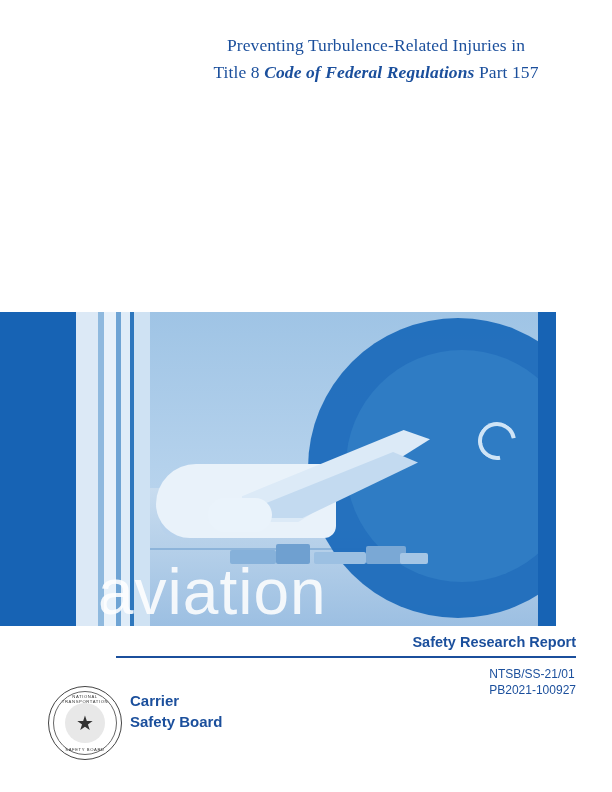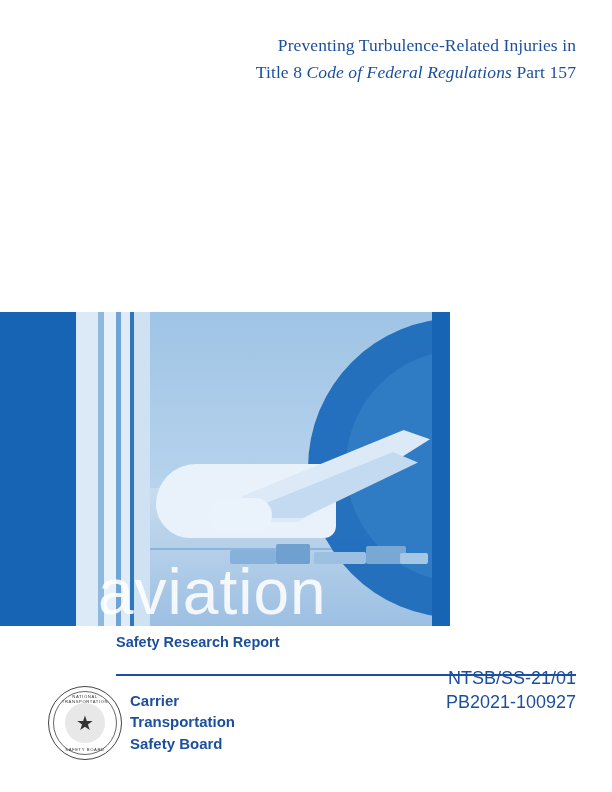--- a/index.html
+++ b/index.html
@@ -20,41 +20,42 @@
     height: 792px;
     background: #ffffff;
   }
 
   
   .title-block {
     position: absolute;
     top: 32px;
     right: 36px;
     width: 400px;
-    text-align: right;
+    text-align: center;
     font-family: "Liberation Serif", serif;
     color: #1b4f9c;
     font-size: 17.5px;
     line-height: 1.55;
     letter-spacing: 0.1px;
   }
   .title-line {
     display: block;
     white-space: nowrap;
   }
   .title-italic {
     font-style: italic;
+    font-weight: bold;
   }
 
   
   .cover-band {
     position: absolute;
     left: 0;
     top: 312px;
-    width: 450px;
+    width: 556px;
     height: 314px;
     overflow: hidden;
     background: #1565b8;
   }
   
   .band-left {
     position: absolute;
     left: 0; top: 0;
     width: 76px; height: 100%;
     background: #1763b4;
@@ -192,35 +193,35 @@
     width: 18px; height: 100%;
     background: #1763b4;
   }
 
   
   .srr {
     position: absolute;
     right: 36px;
     top: 634px;
     width: 460px;
+    text-align: right;
     color: #1b4f9c;
     font-size: 14.5px;
     font-weight: bold;
-    padding-bottom: 24px;
+    padding-bottom: 6px;
     border-bottom: 2px solid #1b4f9c;
   }
 
   
   .report-ids {
     position: absolute;
     right: 36px;
     top: 666px;
-    text-align: right;
     color: #1b4f9c;
-    font-size: 18px;
+    font-size: 12px;
     line-height: 1.35;
   }
 
   
   .logo-area {
     position: absolute;
     left: 48px;
     top: 686px;
     width: 260px;
     height: 76px;
@@ -338,18 +339,17 @@
   <div class="logo-area">
     <div class="seal">
       <div class="seal-ring"></div>
       <div class="seal-center"></div>
       <div class="seal-bird">★</div>
       <div class="seal-text-top">NATIONAL TRANSPORTATION</div>
       <div class="seal-text-bottom">SAFETY BOARD</div>
     </div>
     <div class="wordmark">
       <span>Carrier</span>
-      <span>Transportation</span>
       <span>Safety Board</span>
     </div>
   </div>
 
 </div>
 
 </body></html>

